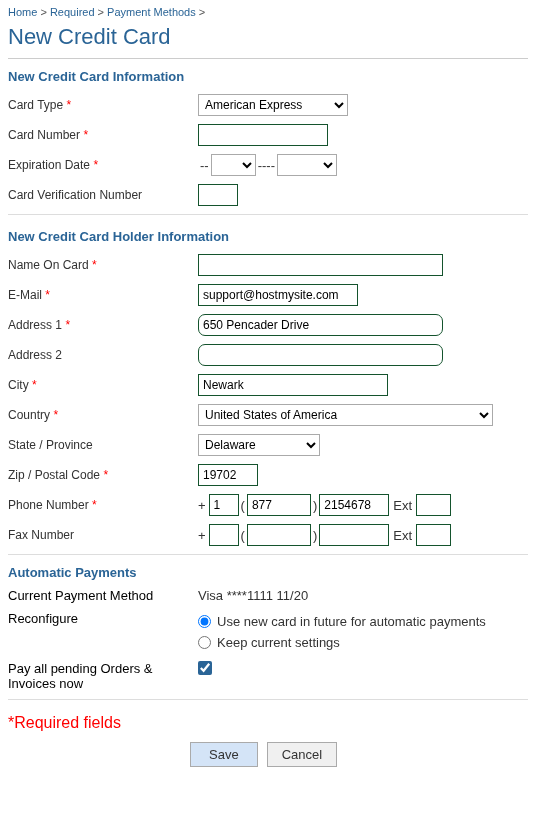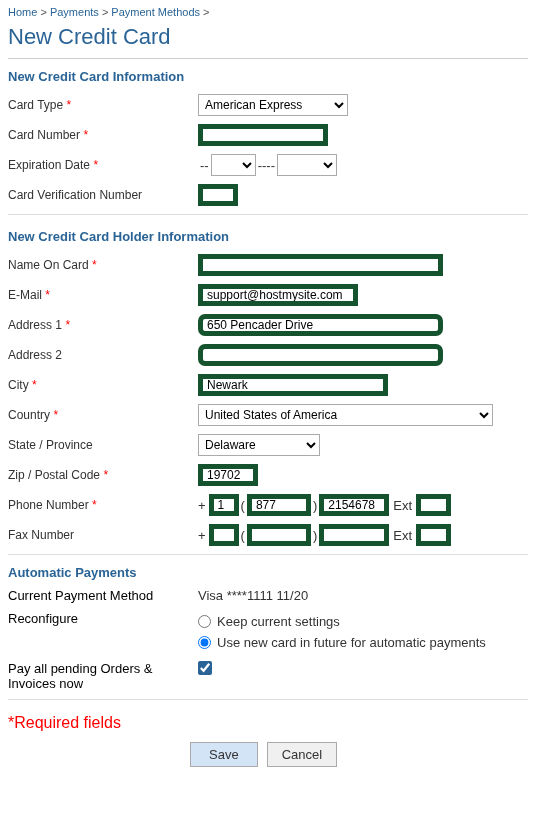--- a/index.html
+++ b/index.html
@@ -48,21 +48,21 @@
     }
     .form-label .req {
       color: red;
     }
     .form-control {
       flex: 1;
       display: flex;
       align-items: center;
     }
     input[type="text"] {
-      border: 5px solid #14532d;
+      border: 1px solid #14532d;
       padding: 2px 4px;
       font-size: 12px;
       height: 22px;
       background: #fff;
     }
     select {
       border: 1px solid #aaa;
       padding: 1px 2px;
       font-size: 12px;
       height: 22px;
@@ -163,21 +163,21 @@
       border-top: 1px solid #ddd;
       margin: 4px 8px;
     }
   </style>
 </head>
 <body>
 
 <div class="breadcrumb">
   <a>Home</a>
   <span> &gt; </span>
-  <a>Payments</a>
+  <a>Required</a>
   <span> &gt; </span>
   <a>Payment Methods</a>
   <span> &gt;</span>
 </div>
 
 <h1>New Credit Card</h1>
 <hr>
 
 <div class="section-title">New Credit Card Information</div>
 
@@ -346,26 +346,26 @@
 
 <div class="auto-pay-row">
   <div class="auto-pay-label">Current Payment Method</div>
   <div class="auto-pay-value">Visa ****1111 11/20</div>
 </div>
 
 <div class="auto-pay-row">
   <div class="auto-pay-label">Reconfigure</div>
   <div class="auto-pay-value">
     <div class="radio-row">
+      <input type="radio" name="reconfigure" id="radio1" checked="" style="">
+      <label for="radio1">Use new card in future for automatic payments</label>
+    </div>
+    <div class="radio-row">
       <input type="radio" name="reconfigure" id="radio2" style="">
       <label for="radio2">Keep current settings</label>
-    </div>
-    <div class="radio-row">
-      <input type="radio" name="reconfigure" id="radio1" checked="" style="">
-      <label for="radio1">Use new card in future for automatic payments</label>
     </div>
   </div>
 </div>
 
 <div class="auto-pay-row">
   <div class="auto-pay-label">Pay all pending Orders &amp; Invoices now</div>
   <div class="auto-pay-value checkbox-row">
     <input type="checkbox" checked="" style="">
   </div>
 </div>

